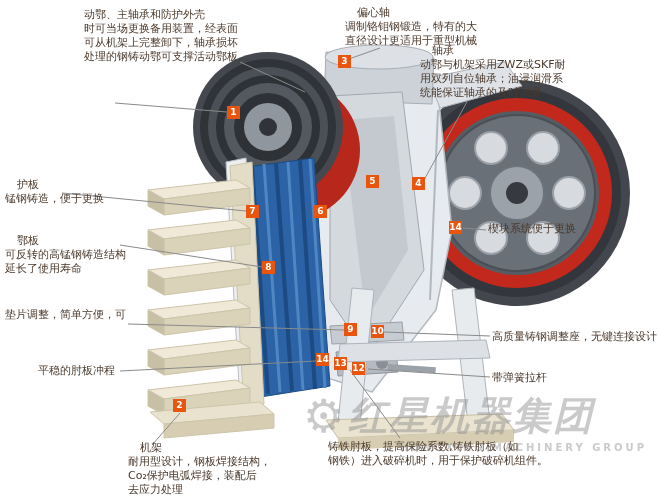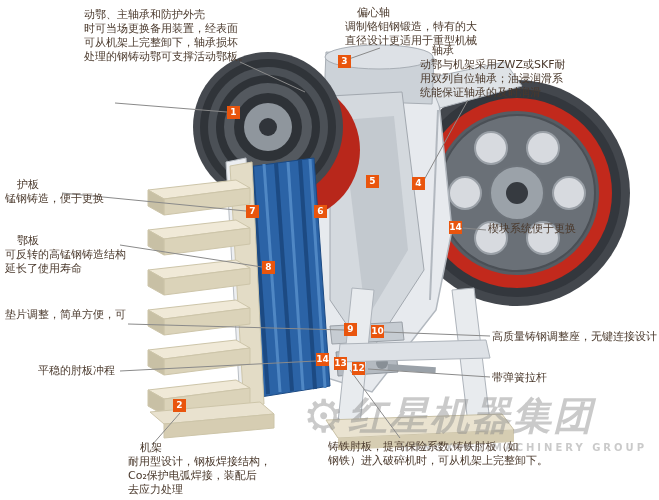--- a/index.html
+++ b/index.html
@@ -199,21 +199,21 @@
   <div class="ann" style="left:492px;top:330px;width:165px">
     <div class="ln">高质量铸钢调整座，无键连接设计</div>
   </div>
 
   <div class="ann" style="left:492px;top:371px;width:90px">
     <div class="ln">带弹簧拉杆</div>
   </div>
 
   <div class="ann" style="left:328px;top:440px;width:230px">
     <div class="ln">铸铁肘板，提高保险系数,铸铁肘板（如</div>
-    <div class="ln">钢铁）进入破碎机时，可从机架上完整卸下。</div>
+    <div class="ln">钢铁）进入破碎机时，用于保护破碎机组件。</div>
   </div>
 
   <div class="marker" style="left:227px;top:106px">1</div>
   <div class="marker" style="left:173px;top:399px">2</div>
   <div class="marker" style="left:338px;top:55px">3</div>
   <div class="marker" style="left:412px;top:177px">4</div>
   <div class="marker" style="left:366px;top:175px">5</div>
   <div class="marker" style="left:314px;top:205px">6</div>
   <div class="marker" style="left:246px;top:205px">7</div>
   <div class="marker" style="left:262px;top:261px">8</div>

